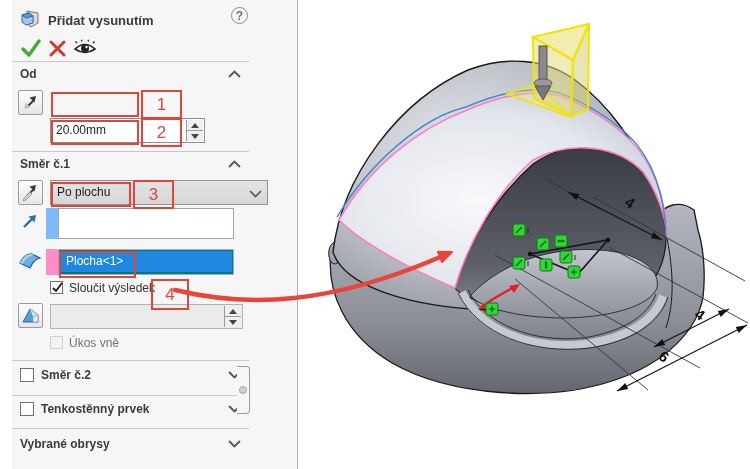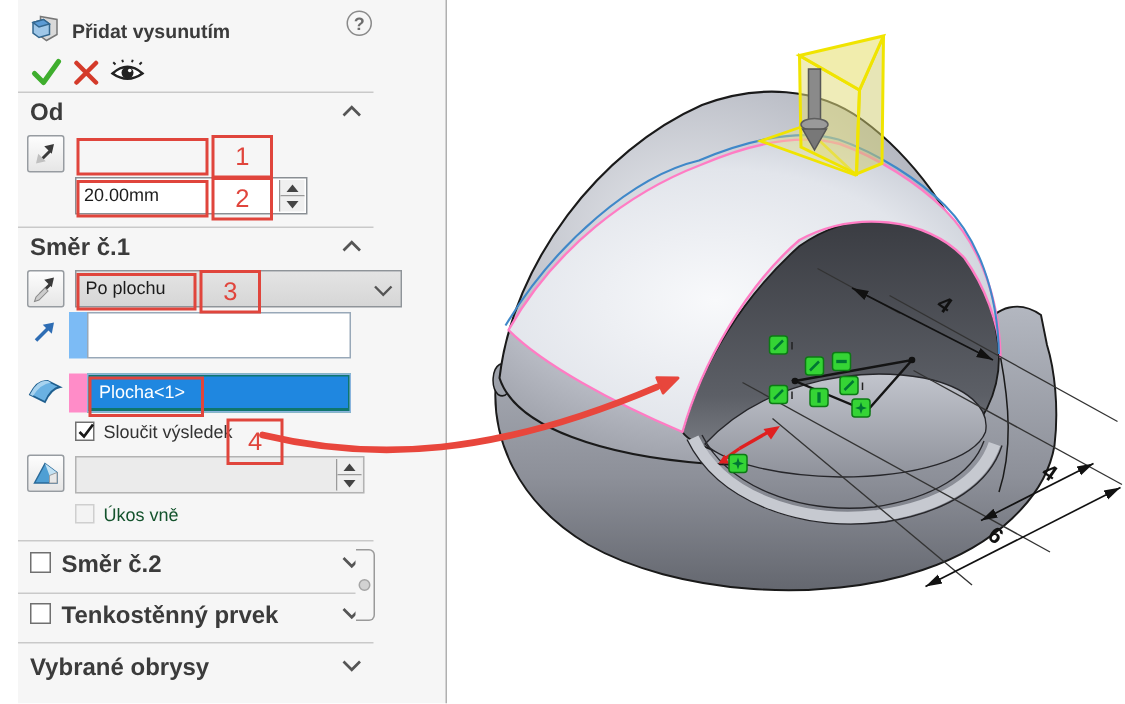--- a/index.html
+++ b/index.html
@@ -9,21 +9,21 @@
 
   
   #model-svg{position:absolute;left:0;top:0;z-index:0;}
   #overlay-svg{position:absolute;left:0;top:0;z-index:30;pointer-events:none;}
 
   
   .panel{position:absolute;left:12px;top:0;width:237px;height:469px;background:#f6f6f6;
          border-right:1px solid #b0b0b0;z-index:10;font-size:12px;color:#333;padding-left:48px;}
   .abs{position:absolute;}
   .ttl{font-weight:bold;font-size:13px;color:#3b3b3b;}
-  .sechead{font-weight:bold;font-size:16px;color:#3b3b3b;}
+  .sechead{font-weight:bold;font-size:12px;color:#3b3b3b;}
   .divider{position:absolute;left:0;width:237px;height:1px;background:#c9c9c9;}
   .btn24{position:absolute;width:25px;height:25px;border:1px solid #979ca1;border-radius:2px;
          background:linear-gradient(#fdfdfd,#e6e6e6);box-sizing:border-box;}
   .dropdown{position:absolute;height:25px;background:linear-gradient(#e4e4e4,#d6d6d6);
             border:1px solid #8f9499;box-sizing:border-box;line-height:23px;padding-left:6px;color:#1c1c1c;}
   .field{position:absolute;height:25px;background:#fff;border:1px solid #8a8f94;
          box-sizing:border-box;line-height:23px;padding-left:5px;color:#1c1c1c;}
   .field.disabled{background:#ebebeb;border-color:#b3b3b3;color:#9a9a9a;}
   .spin{position:absolute;right:1px;top:1px;width:16px;height:21px;border-left:1px solid #9a9a9a;
         display:flex;flex-direction:column;}
@@ -41,21 +41,21 @@
   .selrow{position:absolute;left:1px;top:1px;right:1px;height:21px;background:#1f87e0;color:#fff;
           line-height:21px;padding-left:6px;}
   .cbox{position:absolute;border:2px solid #e0453c;z-index:12;}
   .cnum{position:absolute;border:2px solid #e0453c;z-index:12;color:#e0453c;font-size:17px;
         display:flex;align-items:center;justify-content:center;background:transparent;}
   .handle{position:absolute;left:237px;top:366px;width:12px;height:46px;background:#f6f6f6;
           border:1px solid #9a9a9a;border-left:none;border-radius:0 4px 4px 0;z-index:11;}
   .handle i{position:absolute;left:2px;top:19px;width:6px;height:6px;border-radius:50%;
             background:#d2d2d2;border:1px solid #a5a5a5;}
   .lbl{position:absolute;white-space:nowrap;}
-  .dis{color:#14532d;}
+  .dis{color:#737373;}
 </style>
 </head>
 <body>
 
 <svg id="model-svg" width="750" height="469" viewBox="0 0 750 469">
   <defs>
     <linearGradient id="gBase" x1="0" y1="0" x2="0" y2="1">
       <stop offset="0" stop-color="#b3b7c0"></stop>
         <stop offset="0.6" stop-color="#8d9099"></stop>
         <stop offset="1" stop-color="#64676f"></stop>

